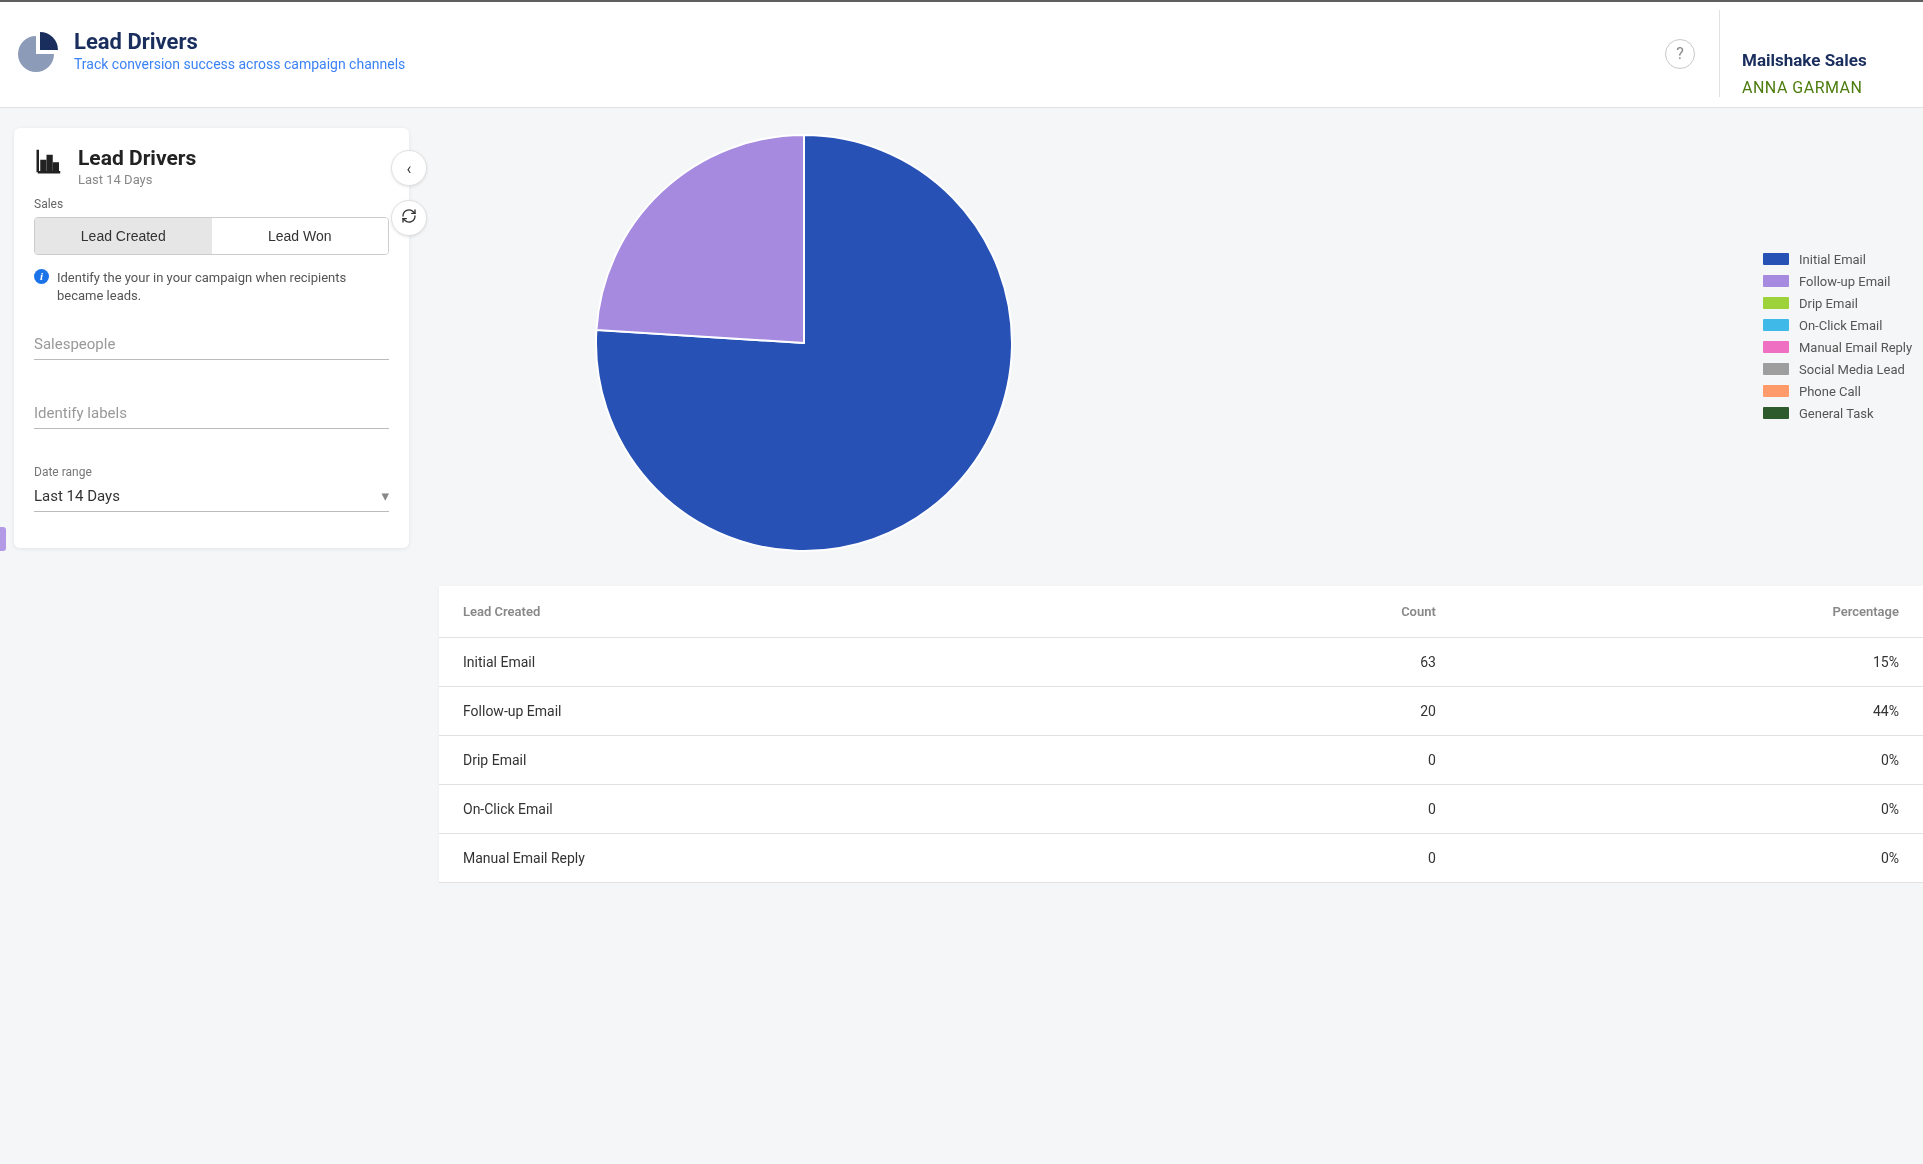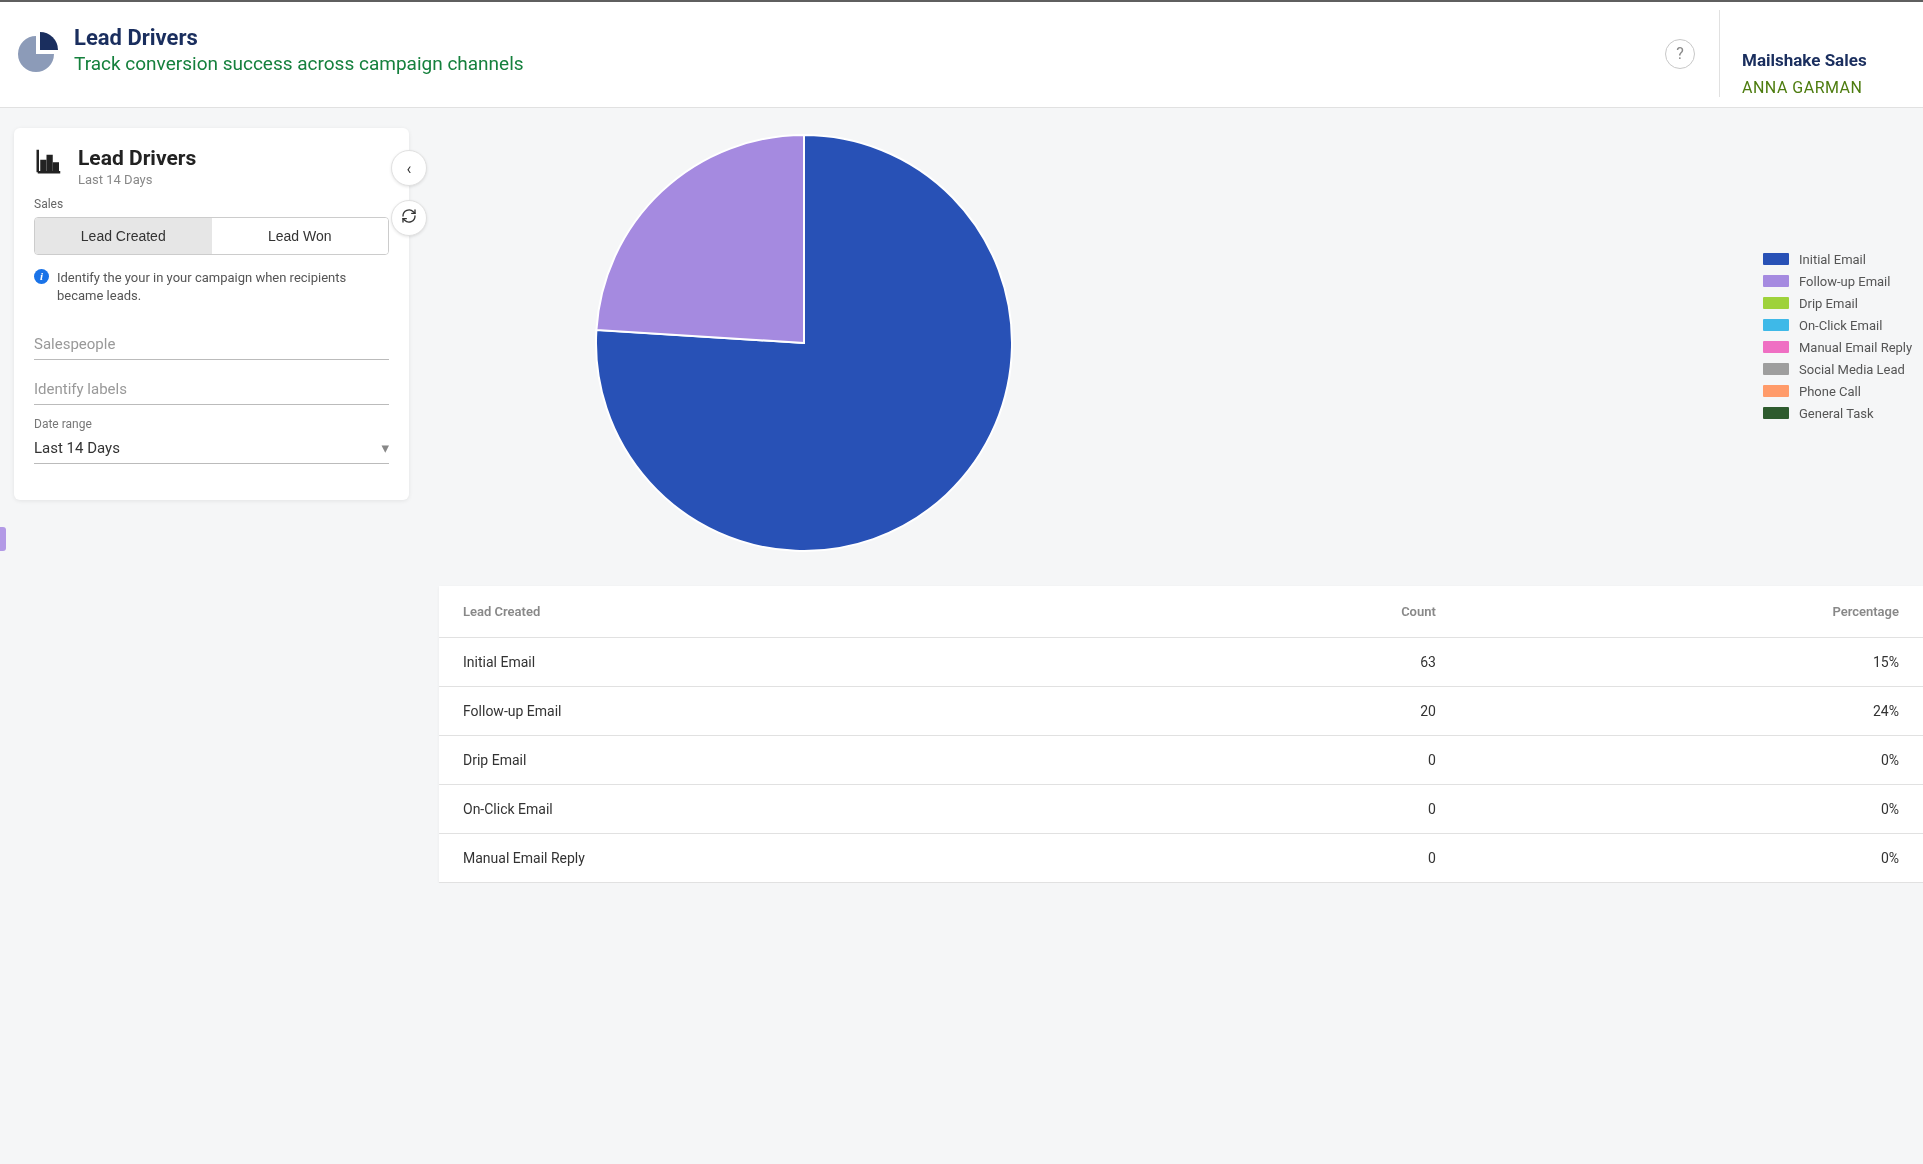--- a/index.html
+++ b/index.html
@@ -26,21 +26,21 @@
     align-items: center;
     background: var(--white);
     border-top: 2px solid #5f5f5f;
     border-bottom: 1px solid var(--border);
     padding: 8px 24px 10px 16px;
     position: relative;
   }
   .topbar .app-icon { width: 44px; height: 44px; margin-right: 14px; position:relative; }
   .topbar .titles { flex: 0 0 auto; }
   .topbar h1 { margin: 0; font-size: 22px; font-weight: 700; color: var(--navy); }
-  .topbar .subtitle { margin: 2px 0 7px 0; color: #15803d; font-size: 19px; }
+  .topbar .subtitle { margin: 2px 0 7px 0; color: #3b82f6; font-size: 14px; }
   .topbar .spacer { flex: 1; }
   .help-btn {
     width: 30px; height: 30px; border-radius: 50%;
     border: 1px solid #c8c8c8; background: var(--white);
     display:flex; align-items:center; justify-content:center;
     color:#888; font-size:16px;
     margin-right: 24px;
   }
   .account {
     border-left: 1px solid var(--border);
@@ -84,21 +84,21 @@
   }
   .toggle-group button.active { background:#e6e6e6; font-weight:500; }
   .hint { display:flex; gap:8px; font-size:13px; color:#555; margin:14px 0 22px 0; line-height:1.4;}
   .hint .info-icon {
     width:15px; height:15px; border-radius:50%; background:#1a73e8; color:#fff;
     font-size:11px; font-weight:700; display:flex; align-items:center; justify-content:center; flex:0 0 15px;
     font-family: Georgia, serif; font-style: italic;
   }
   .underline-field {
     border:none; border-bottom:1px solid #bbb; padding:8px 0 6px 0; width:100%;
-    font-size:15px; color:#999; margin-bottom:12px; display:flex; justify-content:space-between; align-items:center;
+    font-size:15px; color:#999; margin-bottom:36px; display:flex; justify-content:space-between; align-items:center;
   }
   .underline-field.compact { margin-bottom: 14px; }
   .underline-field .value { color:#333; font-size:15px; }
   .dropdown-caret { color:#888; }
   .dr-label { font-size:12px; color:#777; }
   .purple-stub {
     position: fixed; 
     left:0; top:527px; width:6px; height:24px; background:#b39ae6; border-radius:0 3px 3px 0;
   }
   
@@ -264,21 +264,21 @@
       </thead>
       <tbody id="table-body">
           <tr>
             <td>Initial Email</td>
             <td class="num">63</td>
             <td class="num">15%</td>
           </tr>
           <tr>
             <td>Follow-up Email</td>
             <td class="num">20</td>
-            <td class="num">24%</td>
+            <td class="num">44%</td>
           </tr>
           <tr>
             <td>Drip Email</td>
             <td class="num">0</td>
             <td class="num">0%</td>
           </tr>
           <tr>
             <td>On-Click Email</td>
             <td class="num">0</td>
             <td class="num">0%</td>

